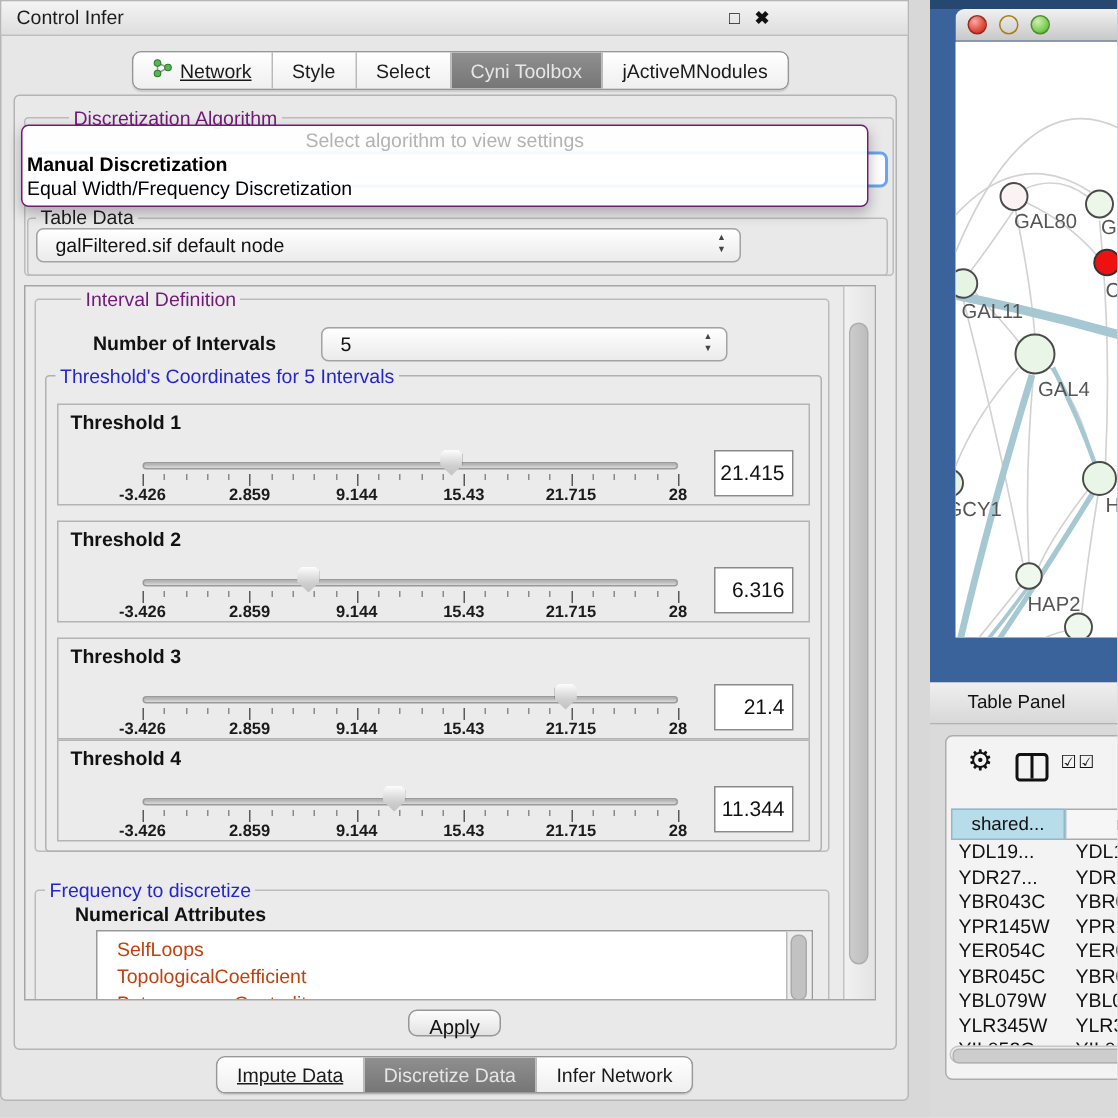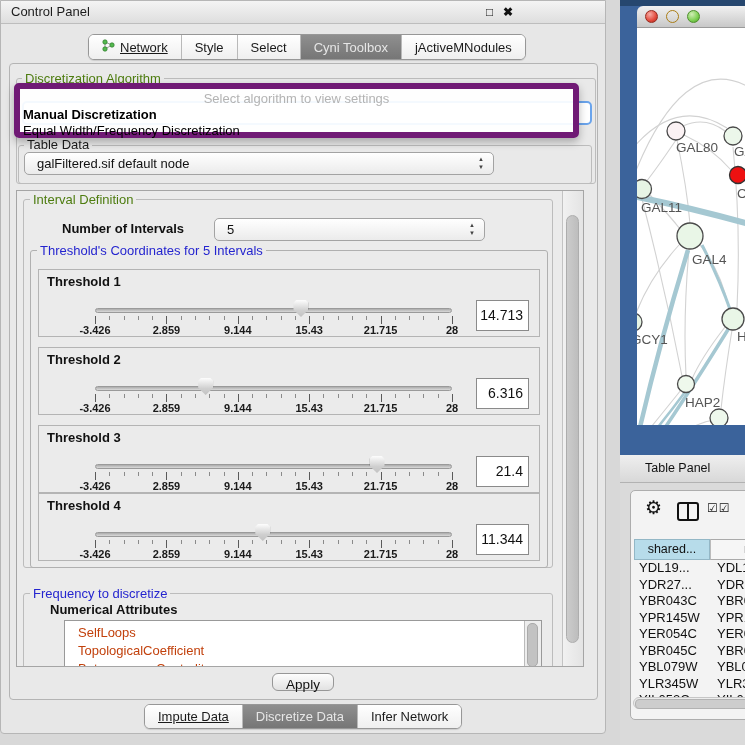--- a/index.html
+++ b/index.html
@@ -13,30 +13,30 @@
   
   .seg{position:absolute;display:flex;height:24px;border:1px solid #979797;border-radius:6px;overflow:hidden;background:#fff;box-shadow:0 1px 1px rgba(0,0,0,.12);}
   .seg .tab{display:flex;align-items:center;gap:5px;padding:0 13px;font-size:13px;color:#1a1a1a;background:linear-gradient(#ffffff,#efefef);border-left:1px solid #b9b9b9;white-space:nowrap;}
   .seg .tab:first-child{border-left:none;text-decoration:underline;}
   .seg .tab.sel{background:linear-gradient(#8f8f8f,#767676);color:#e6e6e6;}
   
   .content{position:absolute;left:8px;top:62px;width:589px;height:637px;background:#e9e9e9;border:1px solid #b4b4b4;border-radius:4px;box-sizing:border-box;}
   .tborder{position:absolute;border:1px solid #bcbcbc;border-radius:3px;}
   .ttitle{position:absolute;top:-8px;left:6px;padding:0 3px;font-size:13px;line-height:15px;background:#e9e9e9;}
   .ttitle.on-scroll{background:#ebebeb;}
-  .t-green{color:#4d7c0f;}
+  .t-green{color:#701a75;margin-left:24px;}
   .t-blue{color:#2525cf;}
   .t-plain{color:#1c1c1c;}
   .combo{position:absolute;background:linear-gradient(#ffffff,#ebebeb);border:1px solid #a3a3a3;border-radius:5px;font-size:13px;color:#111;box-sizing:border-box;}
   .combo .cv{position:absolute;left:12px;top:0;line-height:21px;}
   .stepper{position:absolute;right:7px;top:2px;width:10px;text-align:center;font-size:6px;line-height:8px;color:#444;}
   
   .alg-combo{position:absolute;left:12px;top:37px;width:570px;height:24px;background:#fff;border:2px solid #6aa4ec;border-radius:5px;box-sizing:border-box;z-index:1;}
   
-  .popup{position:absolute;left:4px;top:19px;width:565px;height:55px;background:rgba(255,255,255,0.93);border:6px solid #701a75;border-radius:5px;box-shadow:0 4px 9px rgba(0,0,0,0.28);z-index:50;box-sizing:border-box;}
+  .popup{position:absolute;left:4px;top:19px;width:565px;height:55px;background:rgba(255,255,255,0.93);border:1px solid #701a75;border-radius:5px;box-shadow:0 4px 9px rgba(0,0,0,0.28);z-index:50;box-sizing:border-box;}
   .popup .ph{display:block;text-align:center;color:#b3b3b3;font-size:13px;line-height:17px;margin-top:1px;}
   .popup .opt{display:block;font-size:13px;line-height:16px;padding-left:3px;color:#000;}
   .popup .opt.b{font-weight:bold;}
   
   .scrollpane{position:absolute;left:6px;top:126px;width:568px;height:477px;background:#ebebeb;border:1px solid #a5a5a5;box-sizing:border-box;overflow:hidden;}
   .vsb{position:absolute;left:545px;top:0;width:21px;height:475px;background:linear-gradient(to right,#f1f1f1,#e3e3e3);border-left:1px solid #c3c3c3;}
   .vsb .thumb{position:absolute;left:3px;width:13px;top:24px;height:428px;background:linear-gradient(to right,#cccccc,#bdbdbd);border:1px solid #adadad;border-radius:7px;box-sizing:border-box;}
   .lbl-b{font-weight:bold;font-size:13px;color:#111;}
   
   .th-panel{position:absolute;left:7px;width:502px;height:68px;border:1px solid #b4b4b4;box-sizing:border-box;}
@@ -84,21 +84,21 @@
   .hsb .thumb{position:absolute;left:1px;top:1px;width:130px;height:8px;background:#cdcdcd;border:1px solid #b2b2b2;border-radius:4px;}
   svg text{font-family:"Liberation Sans",sans-serif;}
 </style>
 </head>
 <body>
 
 <div class="page">
 
   <div class="ctl-win">
     <div class="titlebar">
-      <span class="wtitle">Control Panel</span>
+      <span class="wtitle">Control Infer</span>
       <span class="win-ico" style="left:485px;">□</span>
       <span class="win-ico" style="left:502px;font-weight:bold;">✖</span>
     </div>
 
     <div class="seg" style="left:87px;top:33px;">
       <div class="tab">
         <span>
           <svg width="13" height="13" viewBox="0 0 13 13">
               <line x1="3" y1="3" x2="10" y2="6" stroke="#9a9a9a" stroke-width="1"></line>
               <line x1="3" y1="10" x2="10" y2="6" stroke="#9a9a9a" stroke-width="1"></line>
@@ -189,21 +189,21 @@
                 </div>
               <div class="tlabs">
                   <span class="tlab" style="left: 0%;">-3.426</span>
                   <span class="tlab" style="left: 20%;">2.859</span>
                   <span class="tlab" style="left: 40%;">9.144</span>
                   <span class="tlab" style="left: 60%;">15.43</span>
                   <span class="tlab" style="left: 80%;">21.715</span>
                   <span class="tlab" style="left: 100%;">28</span>
                 </div>
               <div class="handle" style="left: 254.489px;"></div>
-              <div class="valbox">14.713</div>
+              <div class="valbox">21.415</div>
             </div>
 
             <div class="th-panel" style="top:96px;">
               <span class="th-name">Threshold 2</span>
               <div class="track"></div>
               <div class="ruler">
                   <div class="tick major" style="left: 0%;"></div>
                   <div class="tick" style="left: 4%;"></div>
                   <div class="tick" style="left: 8%;"></div>
                   <div class="tick" style="left: 12%;"></div>

